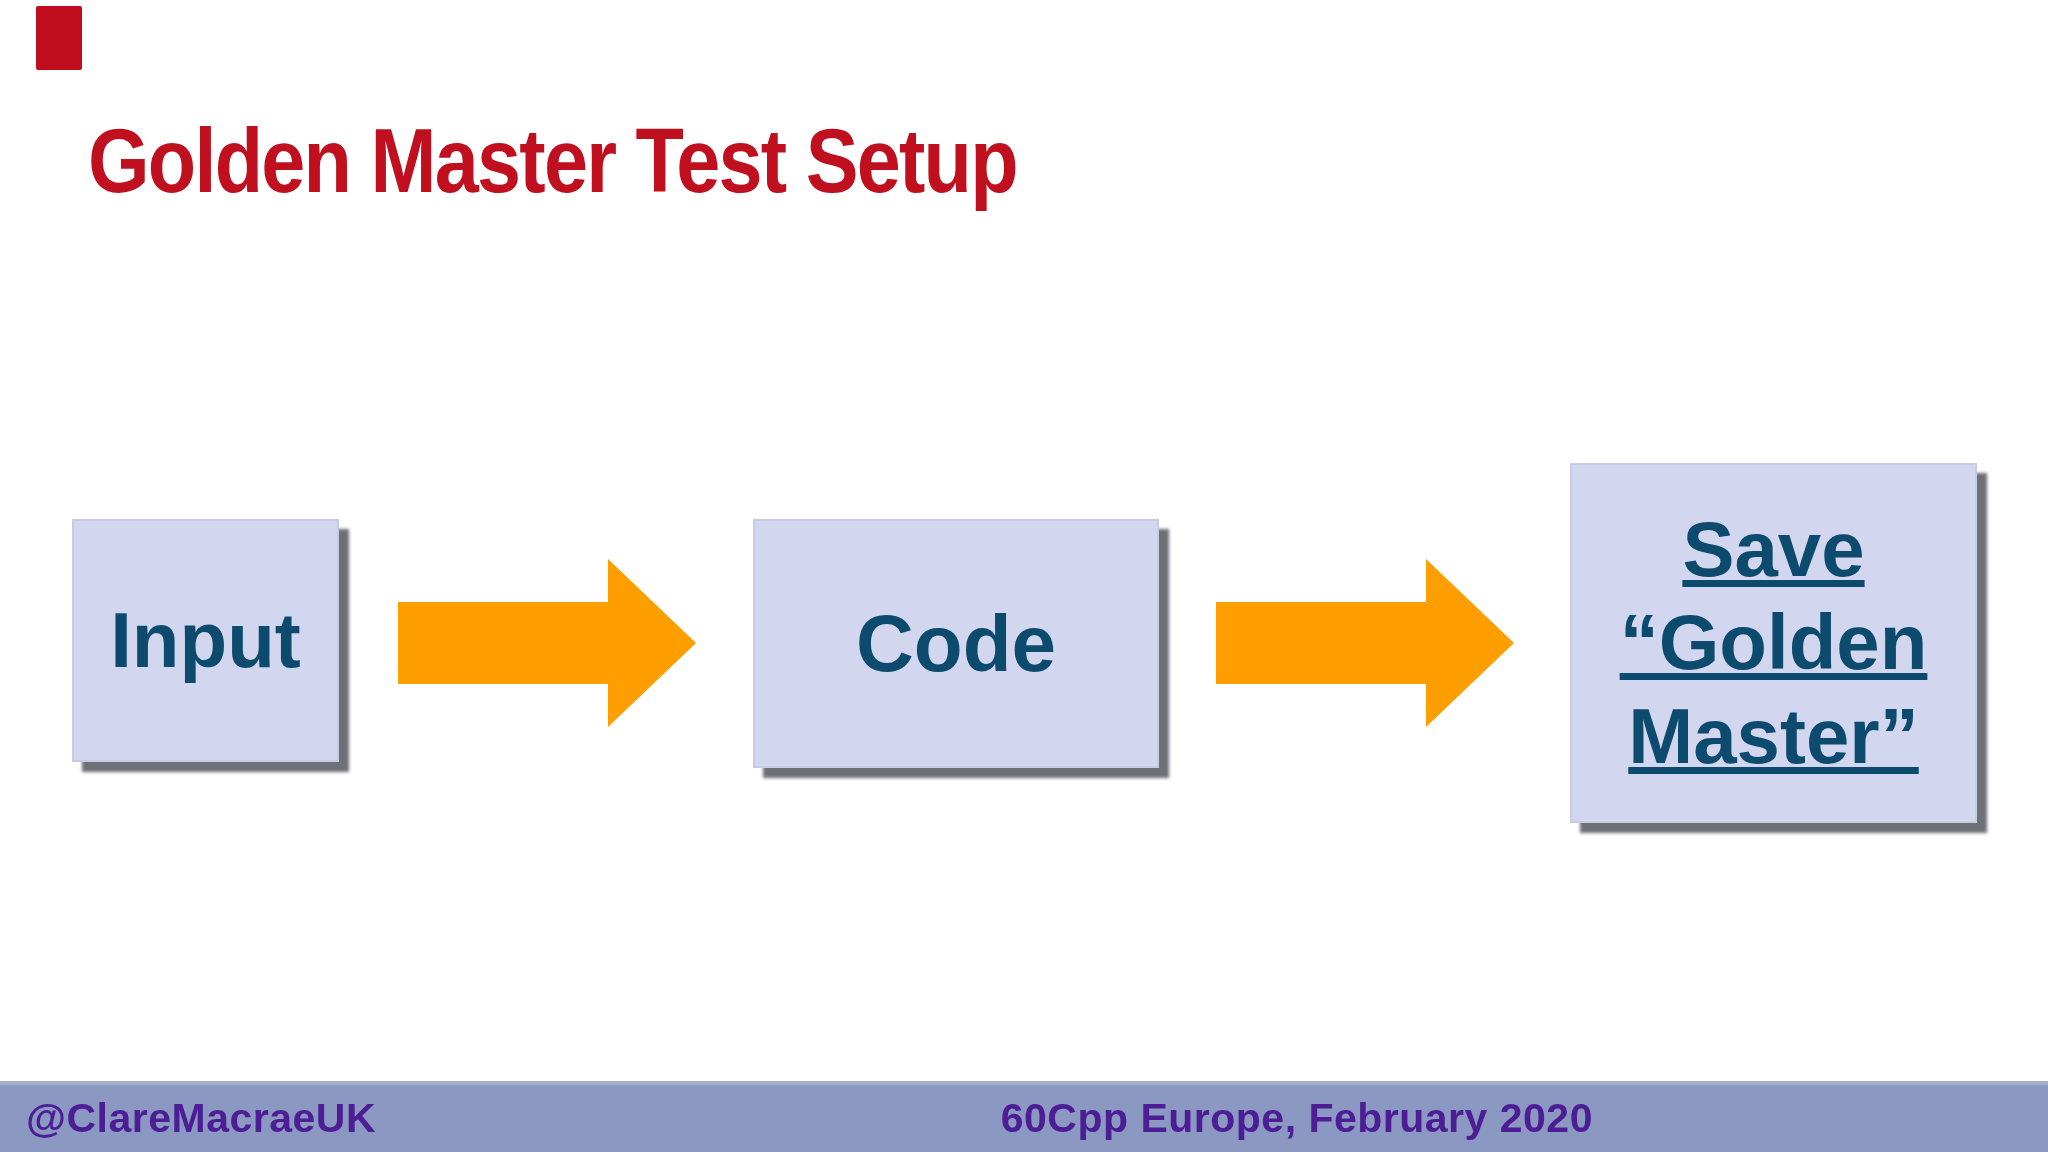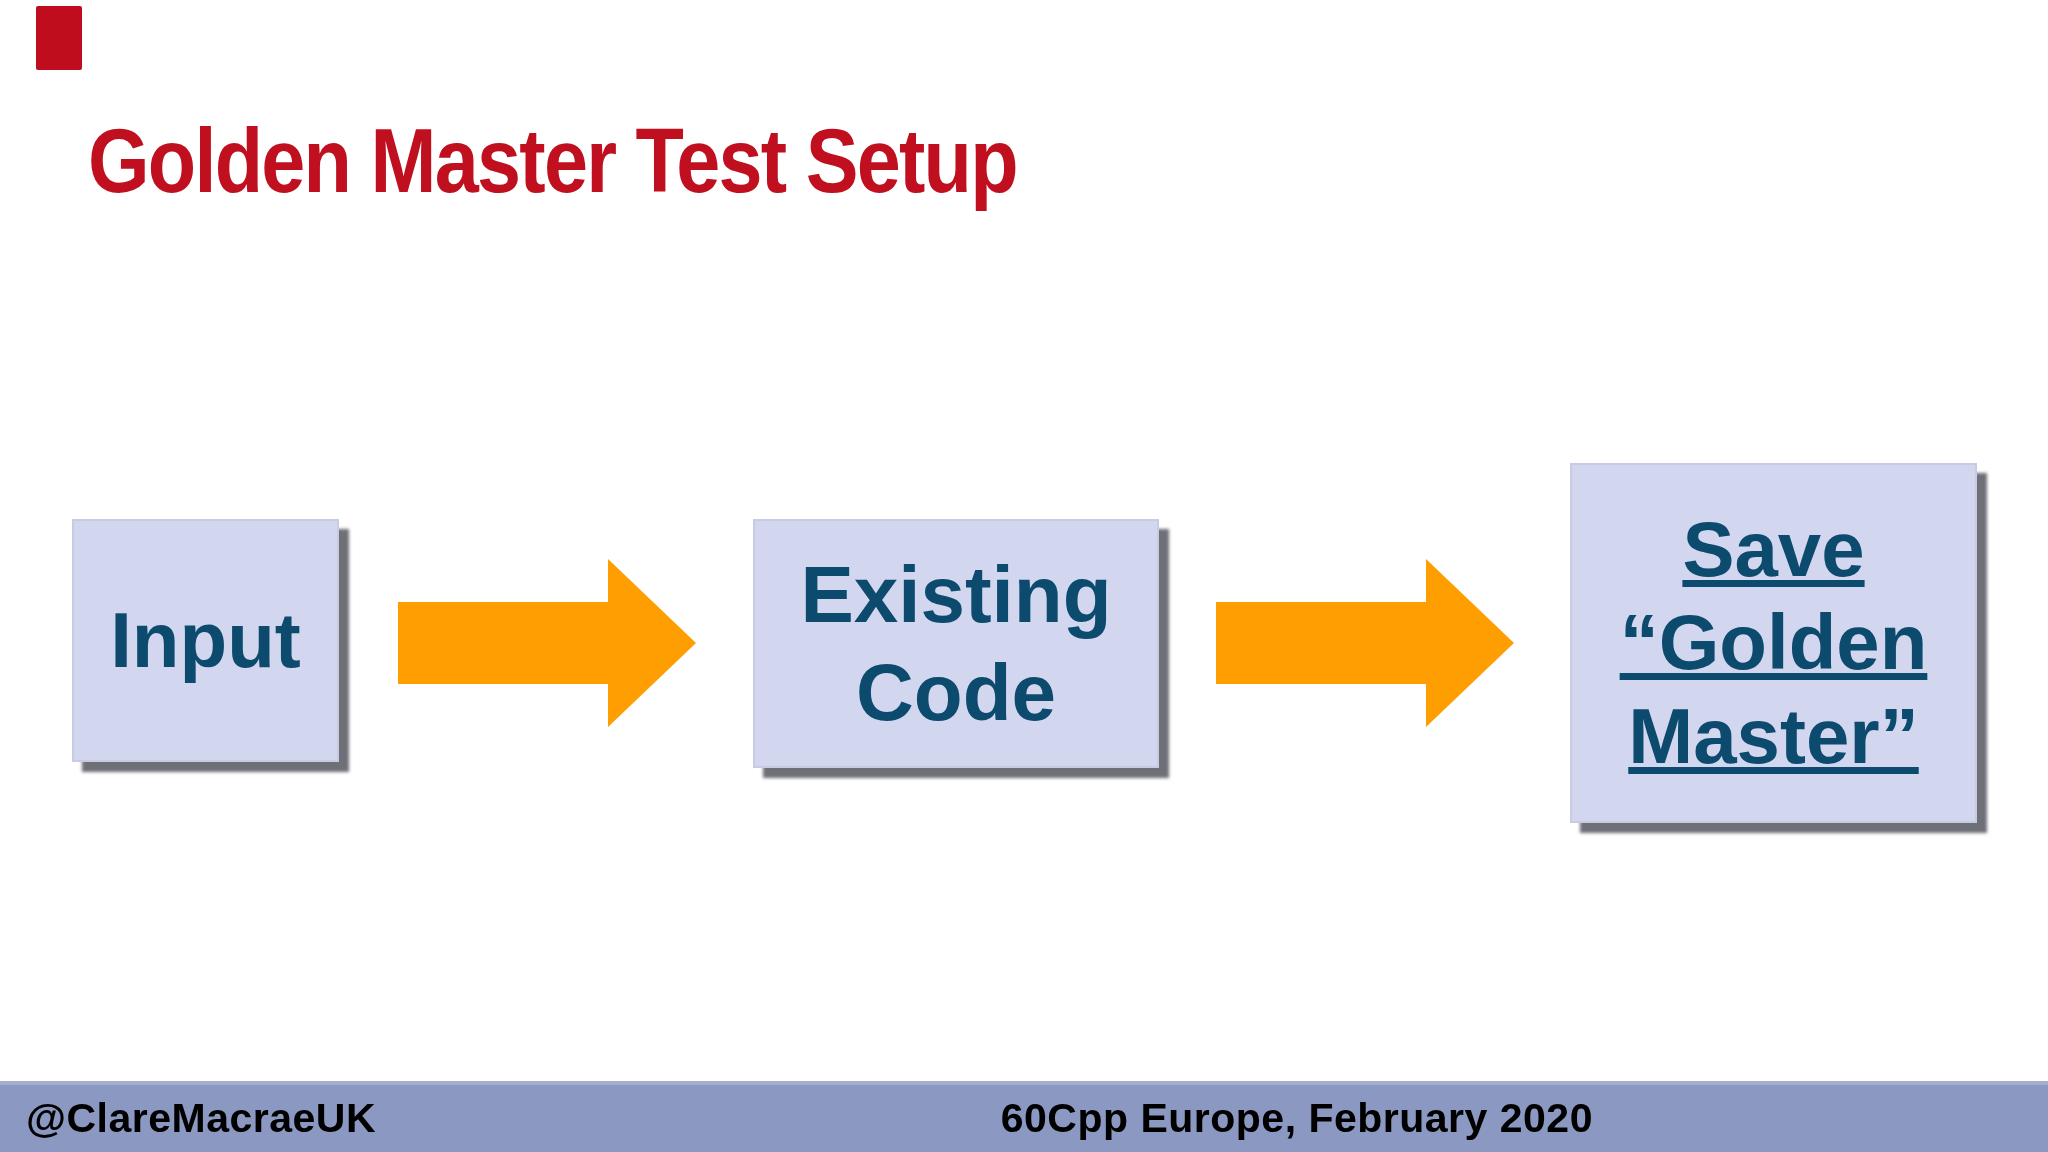--- a/index.html
+++ b/index.html
@@ -88,21 +88,21 @@
     width: 2048px;
     height: 71px;
     box-sizing: border-box;
     background: #8b99c2;
     border-top: 4px solid #a4afce;
     display: flex;
     align-items: center;
     padding: 0 26px;
     font-size: 41px;
     font-weight: bold;
-    color: #000000;
+    color: #4c1d95;
     letter-spacing: 0.5px;
   }
   .footer .left  { flex: 1; text-align: left; }
   .footer .mid   { flex: 0; text-align: center; }
   .footer .right { flex: 1; text-align: left; }
 </style>
 </head>
 <body>
 
 <div class="slide">
@@ -113,21 +113,20 @@
 
   <div class="flow-box box-input">
     <span class="line">Input</span>
   </div>
 
   <svg class="flow-arrow arrow-1" viewBox="0 0 298 172">
     <polygon points="0,45 210,45 210,2 298,86 210,170 210,127 0,127" fill="#ff9e00"></polygon>
   </svg>
 
   <div class="flow-box box-existing">
-    <span class="line">Existing</span>
     <span class="line">Code</span>
   </div>
 
   <svg class="flow-arrow arrow-2" viewBox="0 0 298 172">
     <polygon points="0,45 210,45 210,2 298,86 210,170 210,127 0,127" fill="#ff9e00"></polygon>
   </svg>
 
   <div class="flow-box box-save">
     <span class="line">Save</span>
     <span class="line">“Golden</span>

